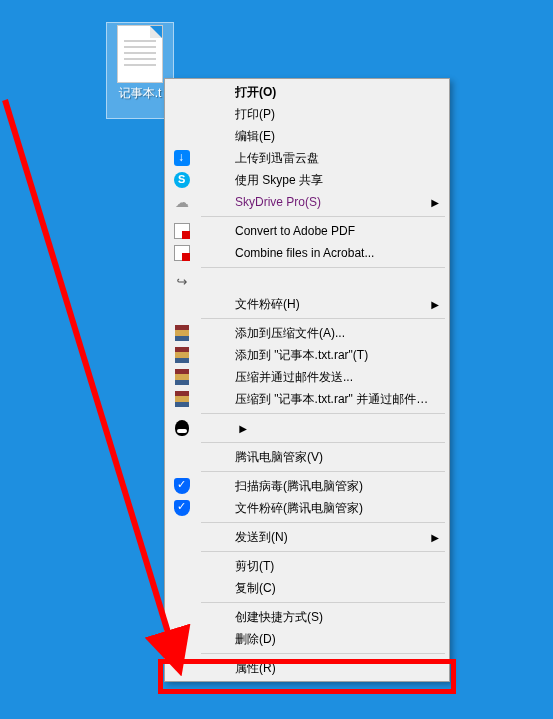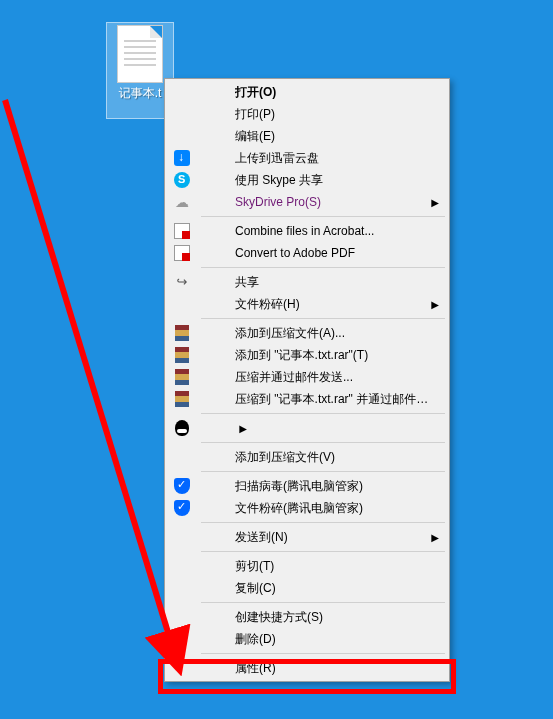--- a/index.html
+++ b/index.html
@@ -187,34 +187,33 @@
         <span class="ico ico-cloud">☁</span>
       </div>
       <div class="menu-label">SkyDrive Pro(S)</div>
       <div class="menu-arrow">▶</div>
     </div>
     <div class="separator"></div>
     <div class="menu-item">
       <div class="menu-icon-slot">
         <span class="ico ico-pdf"></span>
       </div>
+      <div class="menu-label">Convert to Adobe PDF</div>
+    </div>
+    <div class="menu-item">
+      <div class="menu-icon-slot">
+        <span class="ico ico-pdf"></span>
+      </div>
       <div class="menu-label">Combine files in Acrobat...</div>
     </div>
-    <div class="menu-item">
-      <div class="menu-icon-slot">
-        <span class="ico ico-pdf"></span>
-      </div>
-      <div class="menu-label">Convert to Adobe PDF</div>
-    </div>
     <div class="separator"></div>
     <div class="menu-item">
       <div class="menu-icon-slot">
         <span class="ico ico-share">↪</span>
       </div>
-      <div class="menu-label">共享</div>
     </div>
     <div class="menu-item">
       <div class="menu-icon-slot"></div>
       <div class="menu-label">文件粉碎(H)</div>
       <div class="menu-arrow">▶</div>
     </div>
     <div class="separator"></div>
     <div class="menu-item">
       <div class="menu-icon-slot">
         <span class="ico ico-rar">
@@ -258,21 +257,21 @@
     <div class="separator"></div>
     <div class="menu-item">
       <div class="menu-icon-slot">
         <span class="ico ico-qq"></span>
       </div>
       <div class="menu-arrow">▶</div>
     </div>
     <div class="separator"></div>
     <div class="menu-item">
       <div class="menu-icon-slot"></div>
-      <div class="menu-label">添加到压缩文件(V)</div>
+      <div class="menu-label">腾讯电脑管家(V)</div>
     </div>
     <div class="separator"></div>
     <div class="menu-item">
       <div class="menu-icon-slot">
         <span class="ico ico-shield"></span>
       </div>
       <div class="menu-label">扫描病毒(腾讯电脑管家)</div>
     </div>
     <div class="menu-item">
       <div class="menu-icon-slot">

